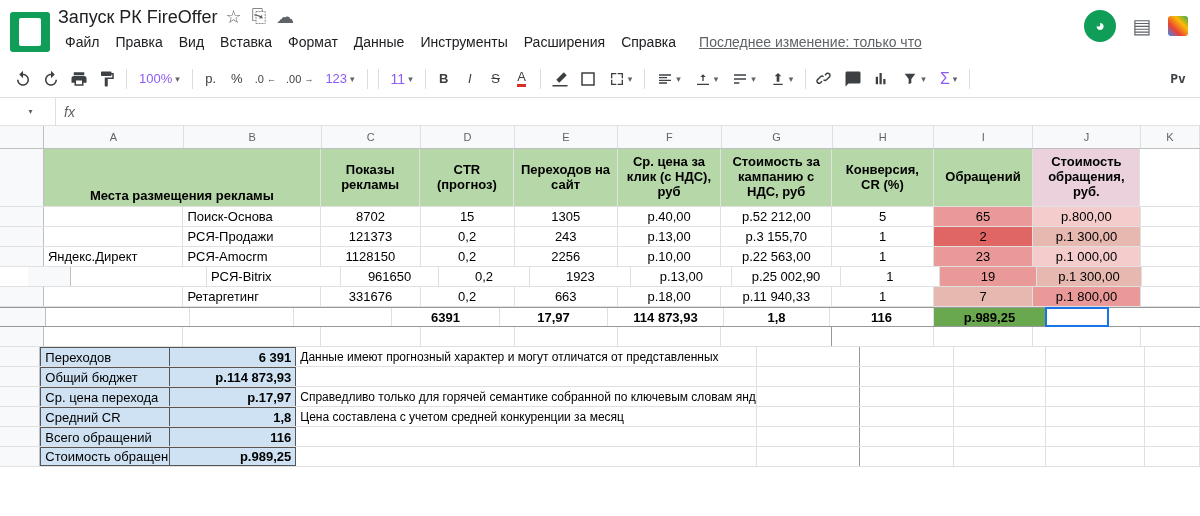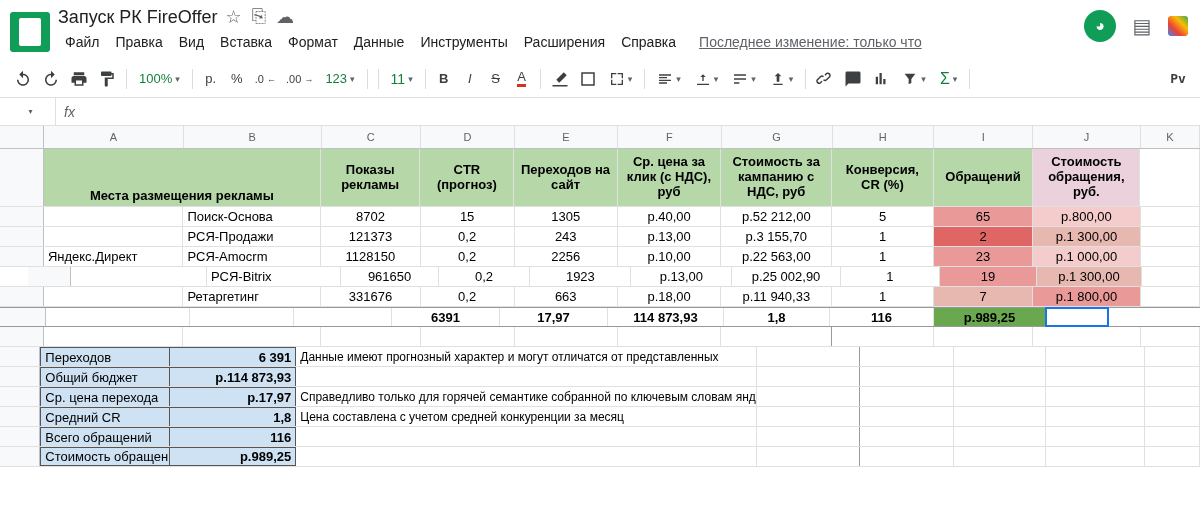--- a/index.html
+++ b/index.html
@@ -16,21 +16,21 @@
 .menubar .menu-item { padding: 4px 7px; border-radius: 4px; cursor: pointer; }
 .last-edit { color: #5f6368; text-decoration: underline; margin-left: 14px; cursor: pointer; }
 .right-icons { position: absolute; right: 12px; top: 10px; display: flex; gap: 14px; align-items: center; }
 .avatar { width: 32px; height: 32px; border-radius: 50%; background: #0f9d58; display: flex; align-items: center; justify-content: center; color: #fff; font-size: 16px; }
 .ri-icon { width: 24px; height: 24px; color: #5f6368; display: flex; align-items: center; justify-content: center; font-size: 20px; }
 
 .toolbar { display: flex; align-items: center; padding: 4px 10px; border-bottom: 1px solid #e0e0e0; gap: 2px; height: 38px; }
 .tb-btn { min-width: 24px; height: 26px; display: flex; align-items: center; justify-content: center; font-size: 13px; color: #3c4043; padding: 0 4px; border-radius: 3px; cursor: pointer; }
 .tb-btn svg { width: 18px; height: 18px; fill: #3c4043; }
 .tb-sep { width: 1px; height: 20px; background: #dadce0; margin: 0 4px; }
-.tb-drop { display: flex; align-items: center; gap: 3px; padding: 0 6px; height: 26px; cursor: pointer; color: #15803d; }
+.tb-drop { display: flex; align-items: center; gap: 3px; padding: 0 6px; height: 26px; cursor: pointer; color: #8b5cf6; }
 .tb-drop::after { content: "▾"; font-size: 9px; color: #5f6368; }
 .tb-text { font-size: 14px; }
 .bold { font-weight: bold; }
 .italic { font-style: italic; }
 .strike { text-decoration: line-through; }
 .underline-red { border-bottom: 3px solid #d93025; line-height: 14px; }
 .pv { position: absolute; right: 10px; font-family: monospace; font-weight: bold; }
 
 .fnbar { display: flex; align-items: center; border-bottom: 1px solid #e0e0e0; height: 28px; }
 .namebox { width: 56px; border-right: 1px solid #e0e0e0; height: 100%; display: flex; align-items: center; justify-content: center; font-size: 12px; color: #5f6368; }

